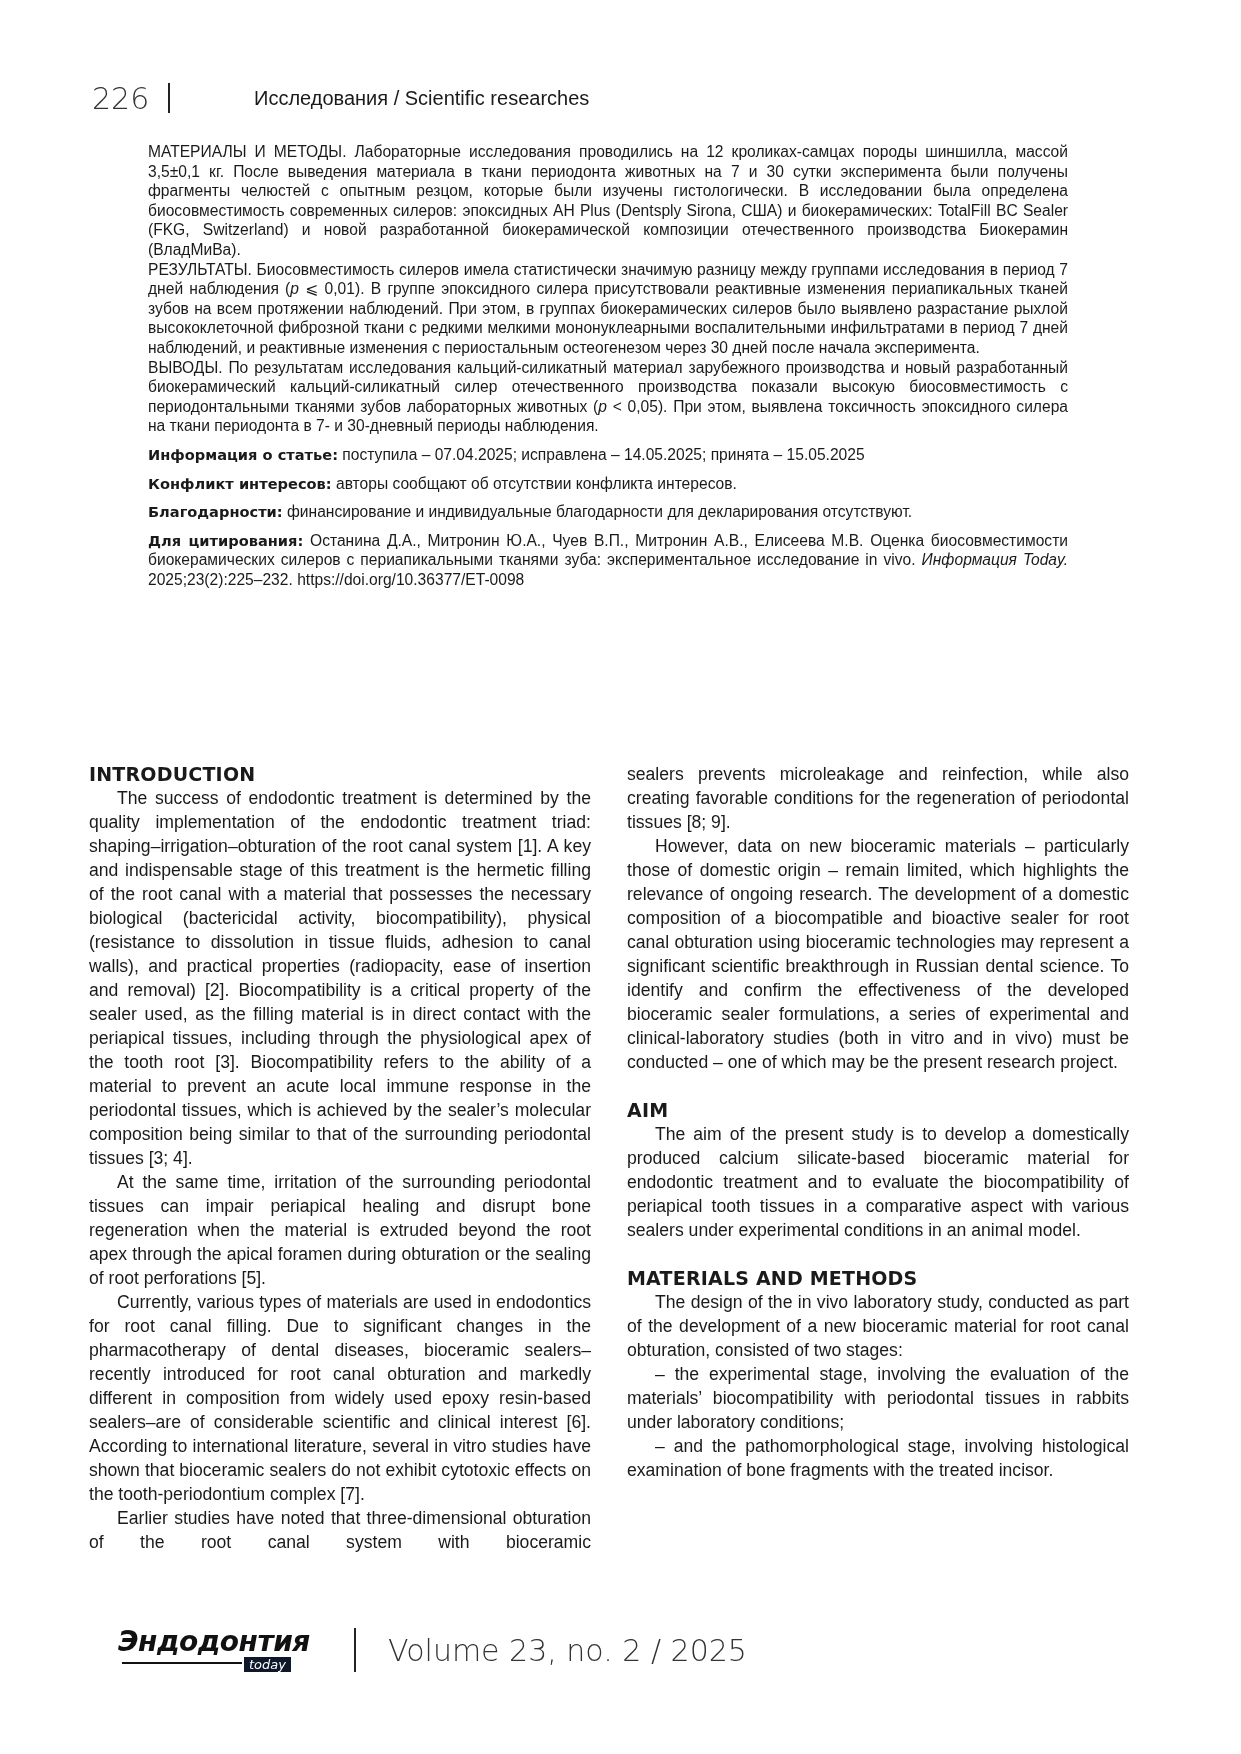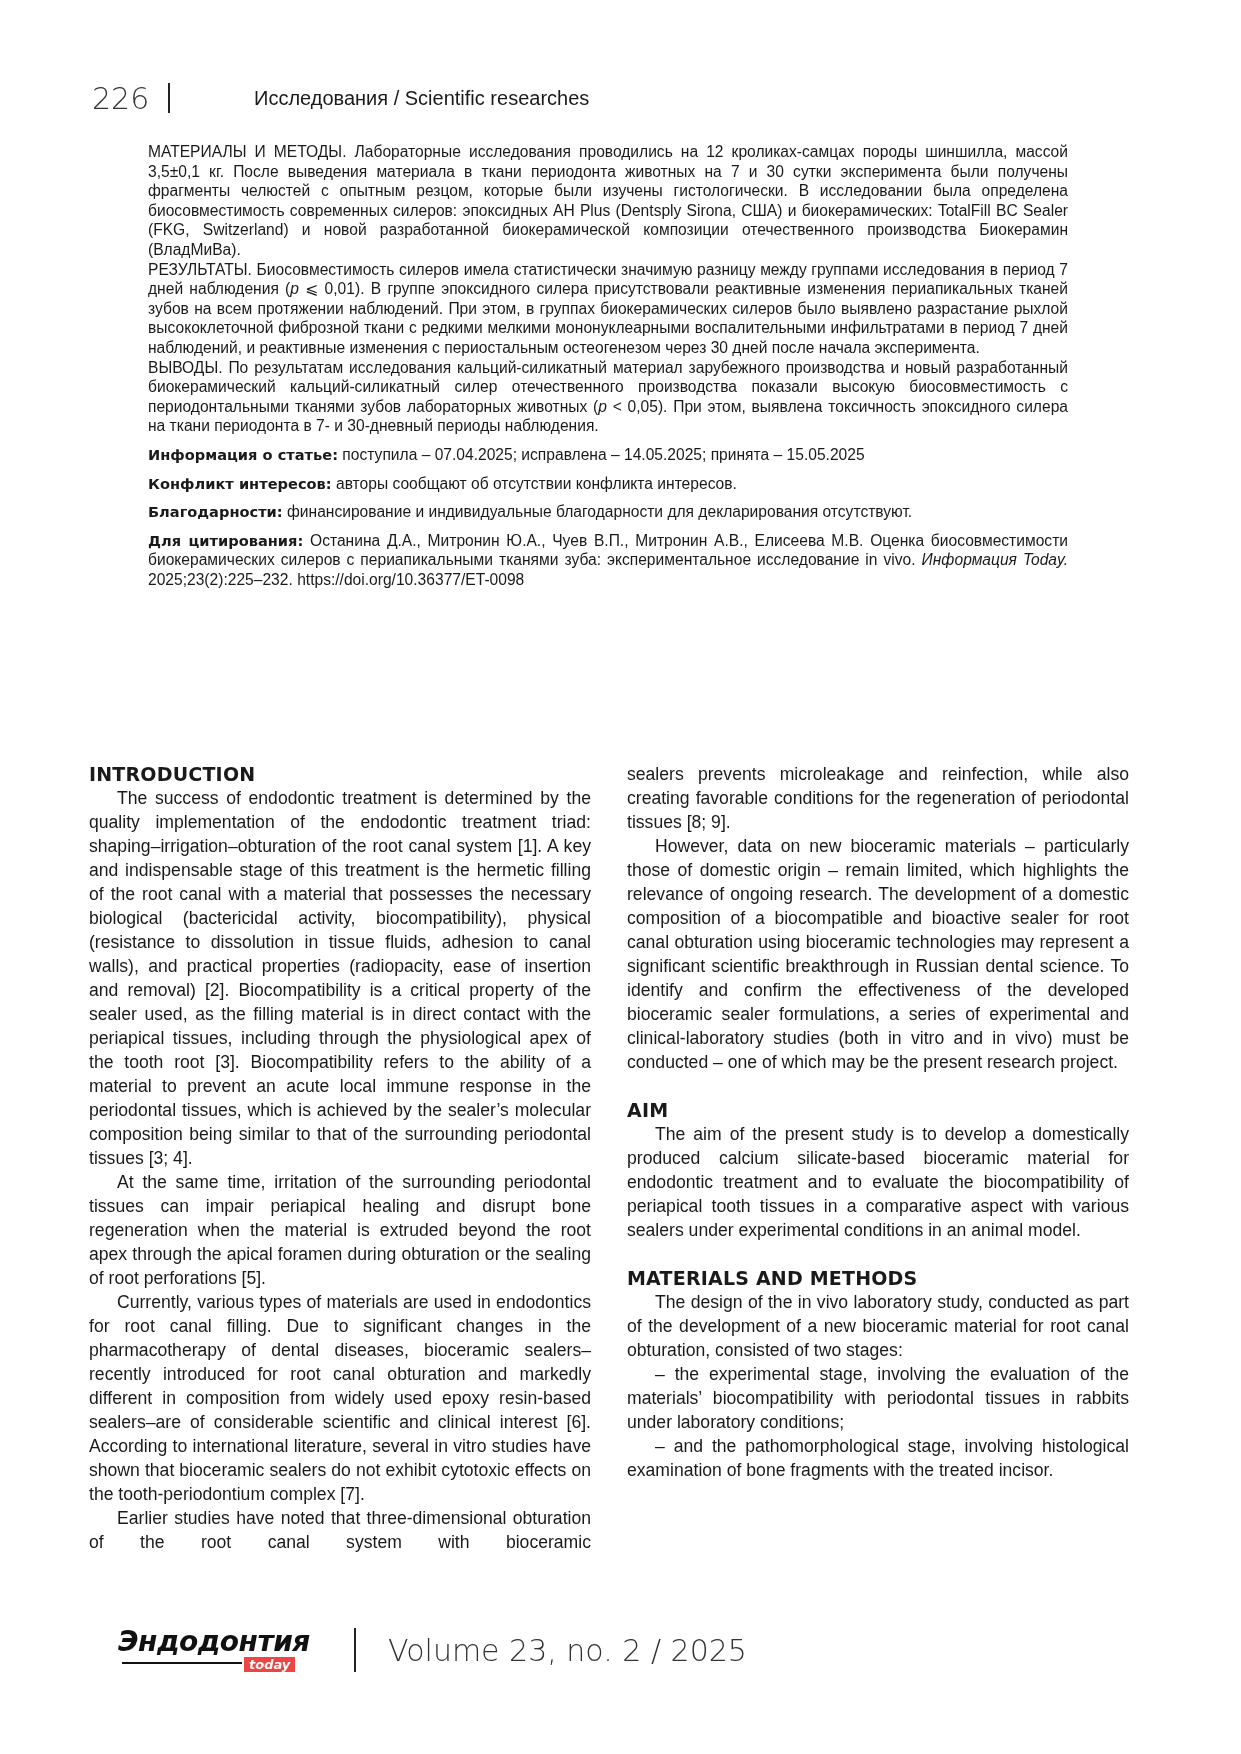--- a/index.html
+++ b/index.html
@@ -44,22 +44,22 @@
       position: absolute; left: 86px; top: 1625px; height: 50px;
       display: flex; align-items: center; margin-left: 32px;
     }
     .logo { position: relative; width: 200px; height: 50px; }
     .logo-main {
       font-family: "DejaVu Sans", sans-serif; font-weight: bold; font-style: italic;
       font-size: 28px; color: #111; position: absolute; left: 0; top: 0; letter-spacing: -0.5px;
     }
     .logo-line { position: absolute; left: 4px; top: 37px; width: 120px; height: 2px; background: #111; }
     .logo-today {
-      position: absolute; left: 126px; top: 32px; background: #ef4444; color: #fff;
-      font-family: "DejaVu Sans", sans-serif; font-weight: bold; font-style: italic;
+      position: absolute; left: 126px; top: 32px; background: #0f172a; color: #fff;
+      font-family: "DejaVu Sans", sans-serif; font-weight: normal; font-style: italic;
       font-size: 13px; padding: 0 5px; line-height: 15px;
     }
     .footer .v-divider { height: 44px; margin: 0 32px 0 36px; }
     .volume {
       font-family: "DejaVu Sans", sans-serif; font-weight: 200; font-size: 30px; color: #333;
     }
   </style>
 </head>
 <body>
 

